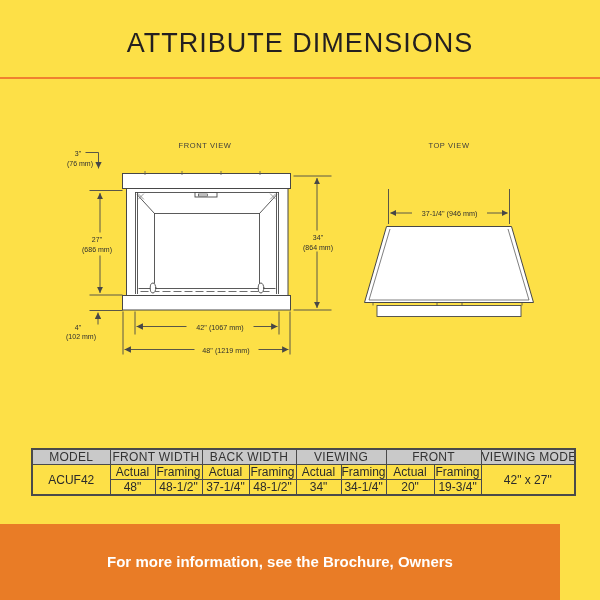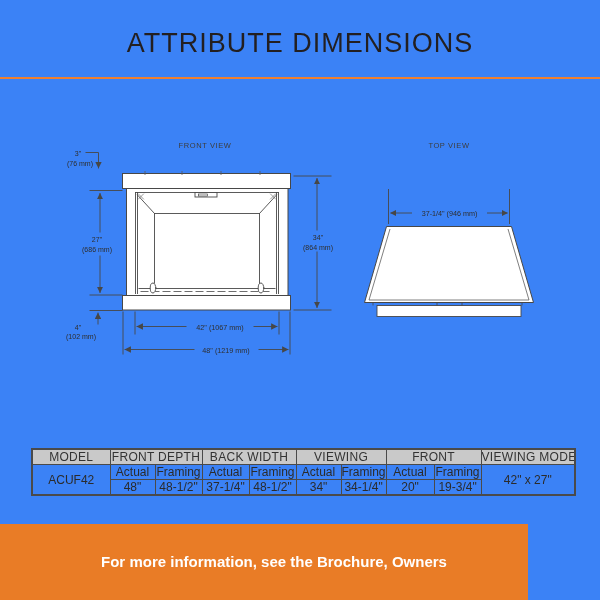--- a/index.html
+++ b/index.html
@@ -1,35 +1,35 @@
 <!DOCTYPE html>
 <html><head>
 <meta charset="utf-8">
 <style>
   html,body{margin:0;padding:0;background:#fff;}
-  #page{position:relative;width:600px;height:600px;background:#3b82f6;overflow:hidden;
+  #page{position:relative;width:600px;height:600px;background:#fde047;overflow:hidden;
         font-family:"Liberation Sans",sans-serif;}
   #title{position:absolute;top:28px;left:0;width:600px;text-align:center;
          font-size:27px;font-weight:400;letter-spacing:1px;color:#231f20;}
   #title-divider{position:absolute;top:77px;left:0;width:600px;height:2px;background:#f0802f;}
   #diagram-svg{position:absolute;top:0;left:0;}
   svg text{font-family:"Liberation Sans",sans-serif;fill:#2e2e2e;}
   .view-label{font-size:7.5px;letter-spacing:.6px;fill:#3d3d3d;}
   .dim-text{font-size:7px;}
   .dim-text-b{font-size:7.2px;}
   #spec-table{position:absolute;left:31px;top:448px;width:543px;border-collapse:collapse;
               table-layout:fixed;font-size:12px;color:#2b2b2b;}
   #spec-table td{border:1px solid #4a4a4a;text-align:center;vertical-align:middle;
                  padding:0;overflow:hidden;white-space:nowrap;}
   #spec-table{border:2px solid #4a4a4a;}
   #spec-table tr.hdr td{background:#c9c9c9;height:14px;letter-spacing:.3px;color:#333;}
   #spec-table tr.sub td{height:13px;}
   #spec-table tr.vals td{height:12px;}
-  #footer-banner{position:absolute;left:0;top:524px;width:508px;height:76px;background:#e97c26;
-                 display:flex;flex-direction:column;align-items:center;justify-content:center;padding-left:20px;}
+  #footer-banner{position:absolute;left:0;top:524px;width:560px;height:76px;background:#e97c26;
+                 display:flex;flex-direction:column;align-items:center;justify-content:center;}
   #footer-banner .bline{color:#fff;font-weight:bold;font-size:15px;line-height:22px;text-align:center;}
 </style>
 </head>
 <body>
 
 <div id="page">
 
   <div id="title">ATTRIBUTE DIMENSIONS</div>
   <div id="title-divider"></div>
 
@@ -139,21 +139,21 @@
         <col style="width:47px">
         <col style="width:45px">
       <col style="width:45px">
         <col style="width:48px">
         <col style="width:47px">
       <col style="width:94px">
     </colgroup>
     <tbody>
         <tr class="hdr">
       <td>MODEL</td>
-      <td colspan="2">FRONT DEPTH</td>
+      <td colspan="2">FRONT WIDTH</td>
       <td colspan="2">BACK WIDTH</td>
       <td colspan="2">VIEWING</td>
       <td colspan="2">FRONT</td>
       <td>VIEWING MODEL</td>
     </tr>
     <tr class="sub">
       <td rowspan="2">ACUF42</td>
       <td>Actual</td>
       <td>Framing</td>
       <td>Actual</td>

